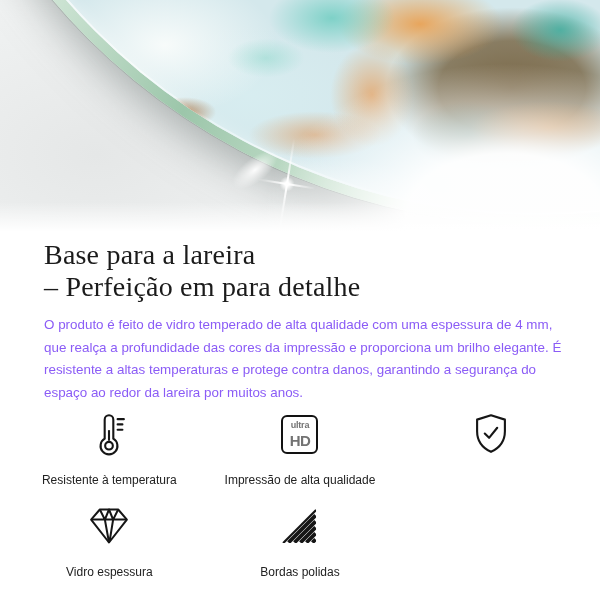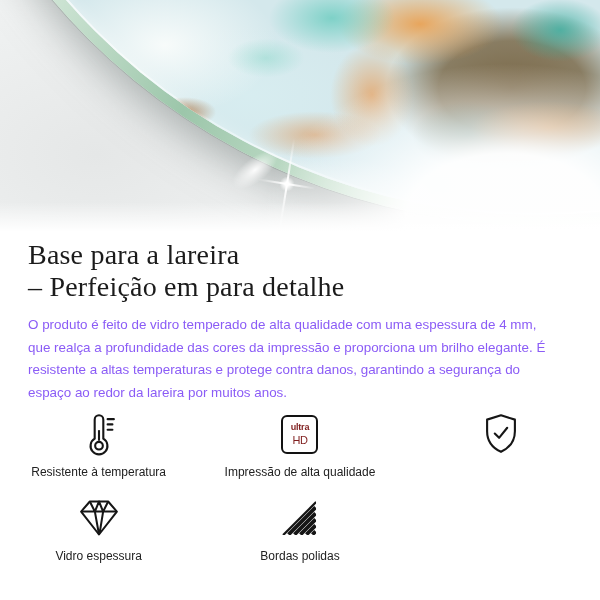--- a/index.html
+++ b/index.html
@@ -63,41 +63,41 @@
     position:absolute; left:-29px; top:-1px; width:58px; height:2px;
     background: linear-gradient(to right, rgba(255,255,255,0), #fff 46%, #fff 54%, rgba(255,255,255,0));
     transform: rotate(9deg); filter: blur(0.4px);
   }
   .sparkle .core {
     position:absolute; left:-10px; top:-10px; width:20px; height:20px;
     background: radial-gradient(closest-side, #fff 18%, rgba(255,255,255,0.55) 45%, rgba(255,255,255,0) 75%);
   }
 
   
-  .content { padding:5px 28px 0; }
+  .content { padding:5px 44px 0; }
   .title {
     margin:0 0 11px; font-family:"Liberation Serif","DejaVu Serif",serif;
     font-weight:400; font-size:28px; line-height:32px; color:#1b1b1b; letter-spacing:0.2px;
   }
   .desc { margin:0; width:534px; font-size:13.4px; line-height:22.6px; color:#8b5cf6; }
 
   
   .features { margin:7px -30px 0; display:grid; grid-template-columns:repeat(3,1fr); row-gap:16px; }
   .feature { display:flex; flex-direction:column; align-items:center; }
   .icon-box { height:46px; display:flex; align-items:center; justify-content:center; }
-  .feature-label { margin-top:8px; font-size:12px; color:#222; text-align:center; }
+  .feature-label { margin-top:16px; font-size:12px; color:#222; text-align:center; }
   .stroke-ic { stroke:#161616; fill:none; stroke-width:2.2; }
 
   .uhd {
     width:33px; height:35px; border:2.6px solid #121212; border-radius:6px;
     display:flex; flex-direction:column; align-items:center; justify-content:center;
-    line-height:1; color:#7f1d1d; background:#fff;
+    line-height:1; color:#737373; background:#fff;
   }
   .uhd-top { font-size:9px; font-weight:700; letter-spacing:-0.2px; }
-  .uhd-bottom { font-size:11px; font-weight:400; letter-spacing:-0.5px; margin-top:3px; }
+  .uhd-bottom { font-size:15px; font-weight:700; letter-spacing:-0.5px; margin-top:3px; }
 </style>
 </head>
 <body>
 
 <div class="page">
 
   <section class="hero">
     <div class="disc">
       <div class="art">
         <div class="paint"></div>

